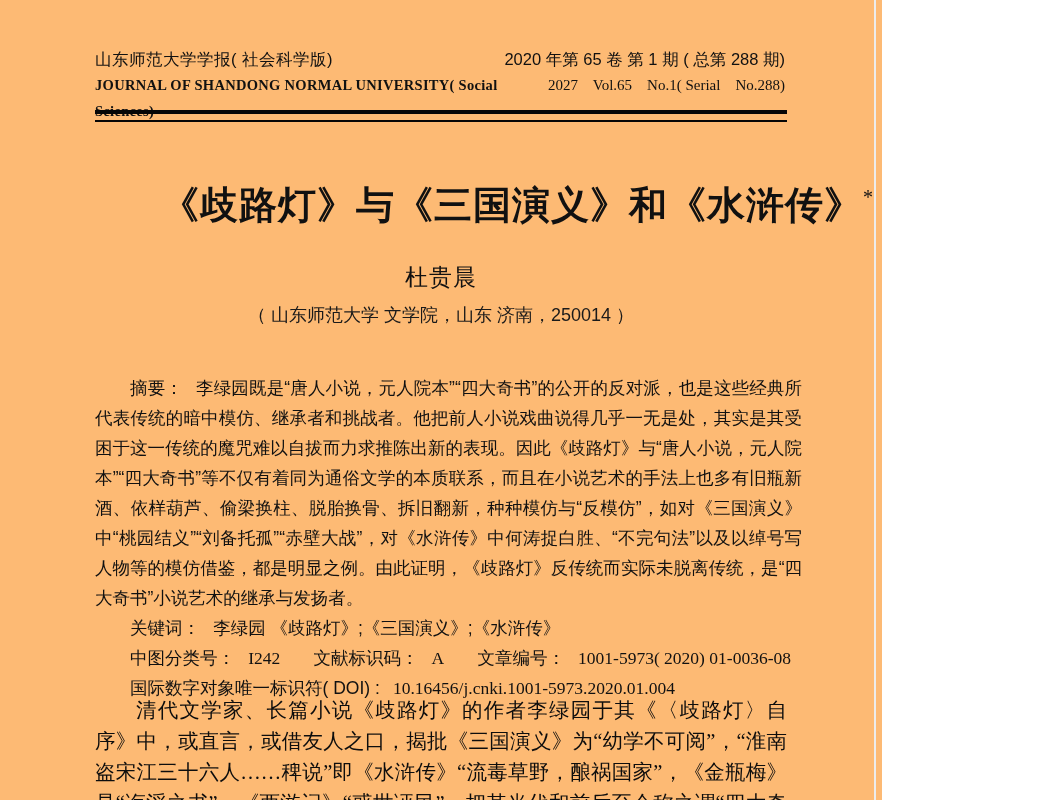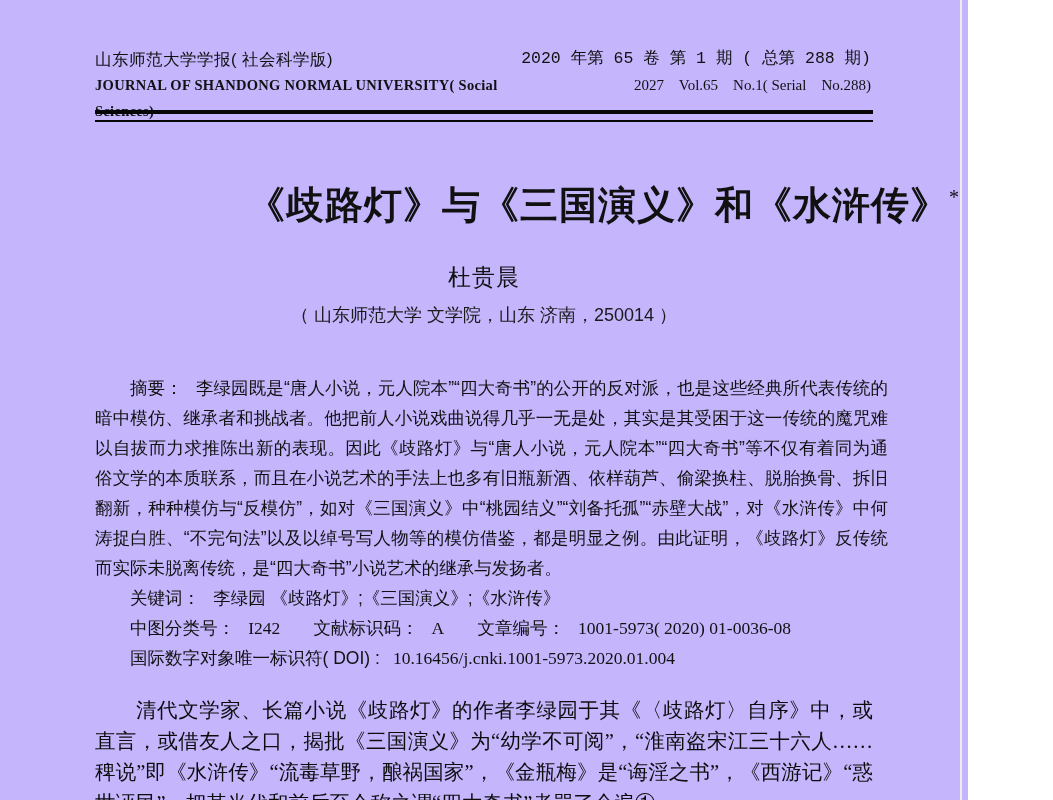--- a/index.html
+++ b/index.html
@@ -1,19 +1,19 @@
 <!DOCTYPE html>
 <html><head>
 <meta charset="utf-8">
 <style>
   html,body{margin:0;padding:0;background:#fff;}
   .page{
     position:relative;
-    width:968px;height:800px;
-    background:#c4b5fd;
+    width:882px;height:800px;
+    background:#fdba74;
     overflow:hidden;
     font-family:"Liberation Sans","DejaVu Sans",sans-serif;
     color:#111;
   }
   .right-edge{
     position:absolute;top:0;bottom:0;right:6px;width:2px;
     background:#ececec;
   }
   
   .masthead{
@@ -22,21 +22,21 @@
   }
   .mast-left .mast-cn{
     font-size:16.5px;line-height:26px;letter-spacing:0.5px;
   }
   .mast-left .mast-en{
     font-family:"Liberation Serif","DejaVu Serif",serif;
     font-weight:bold;font-size:14.5px;line-height:26px;letter-spacing:0.3px;
   }
   .mast-right{text-align:right;}
   .mast-right .mast-cn{
-    font-size:16.5px;line-height:26px;white-space:pre;font-family:Liberation Mono, monospace;
+    font-size:16.5px;line-height:26px;white-space:pre;
   }
   .mast-right .mast-en{
     font-family:"Liberation Serif","DejaVu Serif",serif;
     font-size:15px;line-height:26px;white-space:pre;
   }
   .rule-thick{position:absolute;left:95px;right:95px;top:110px;height:4px;background:#060606;}
   .rule-thin{position:absolute;left:95px;right:95px;top:120px;height:2px;background:#060606;}
   
   .title{
     position:absolute;left:0;right:8px;top:180px;margin:0;

